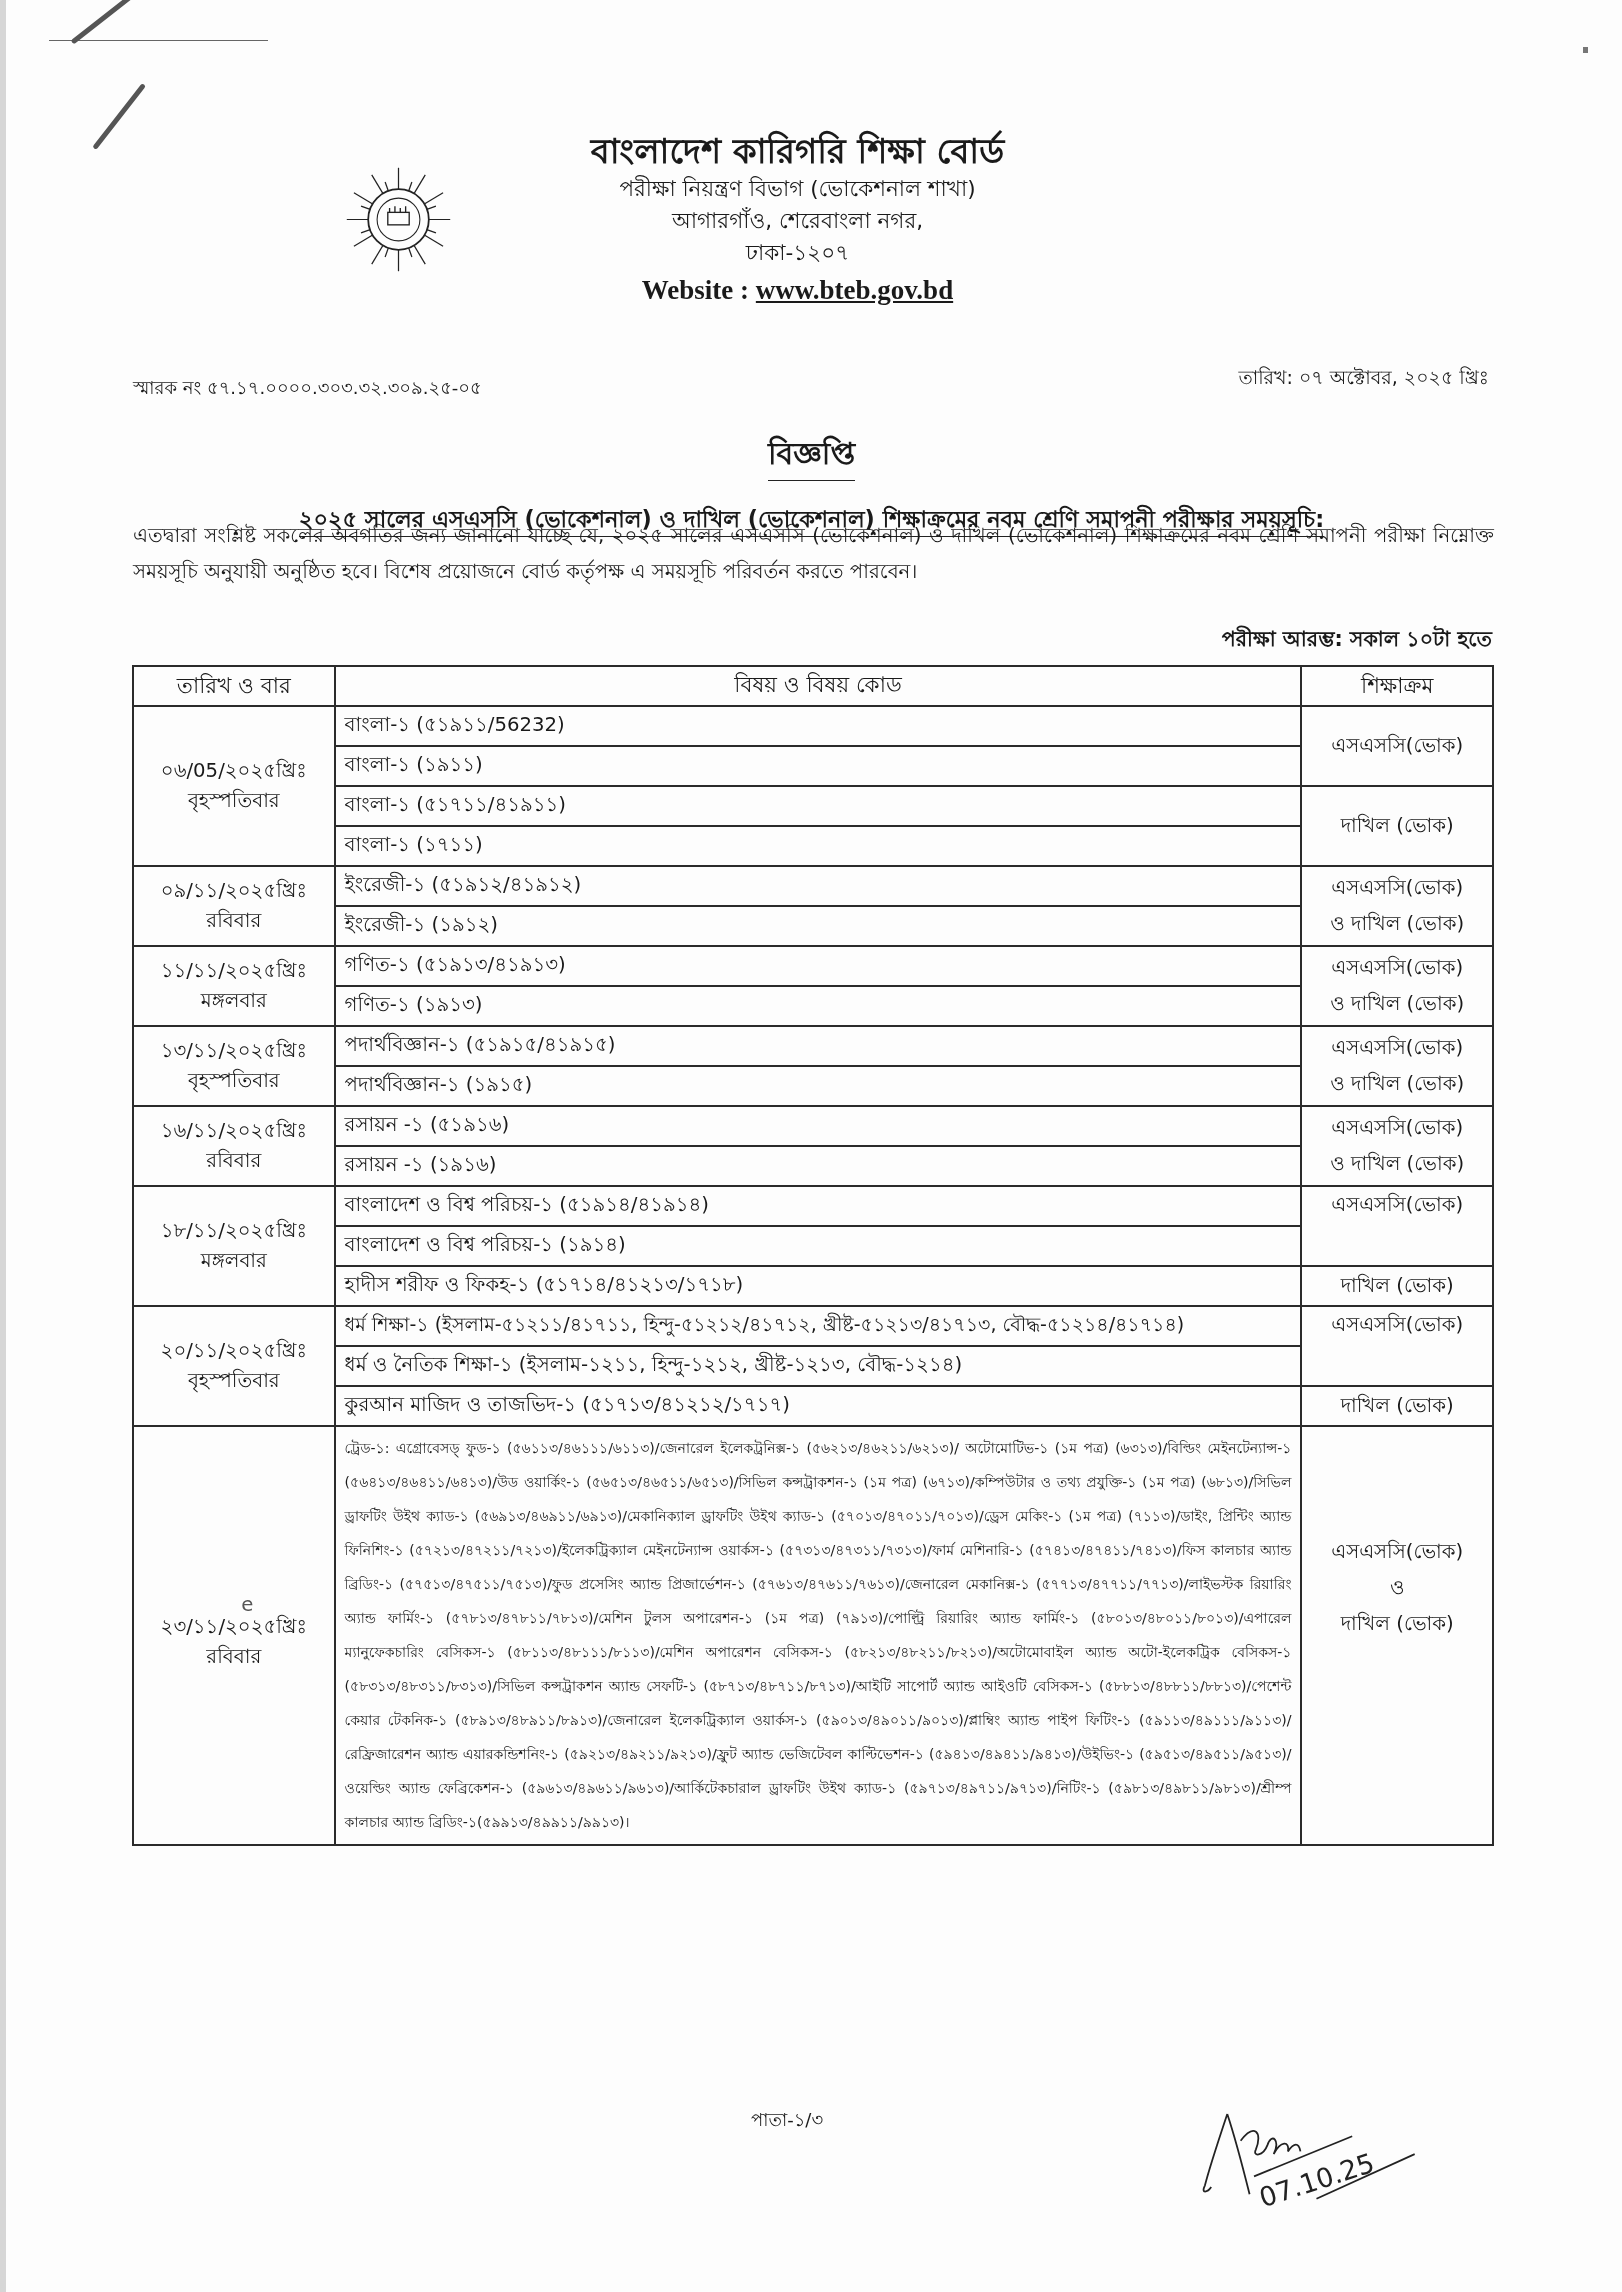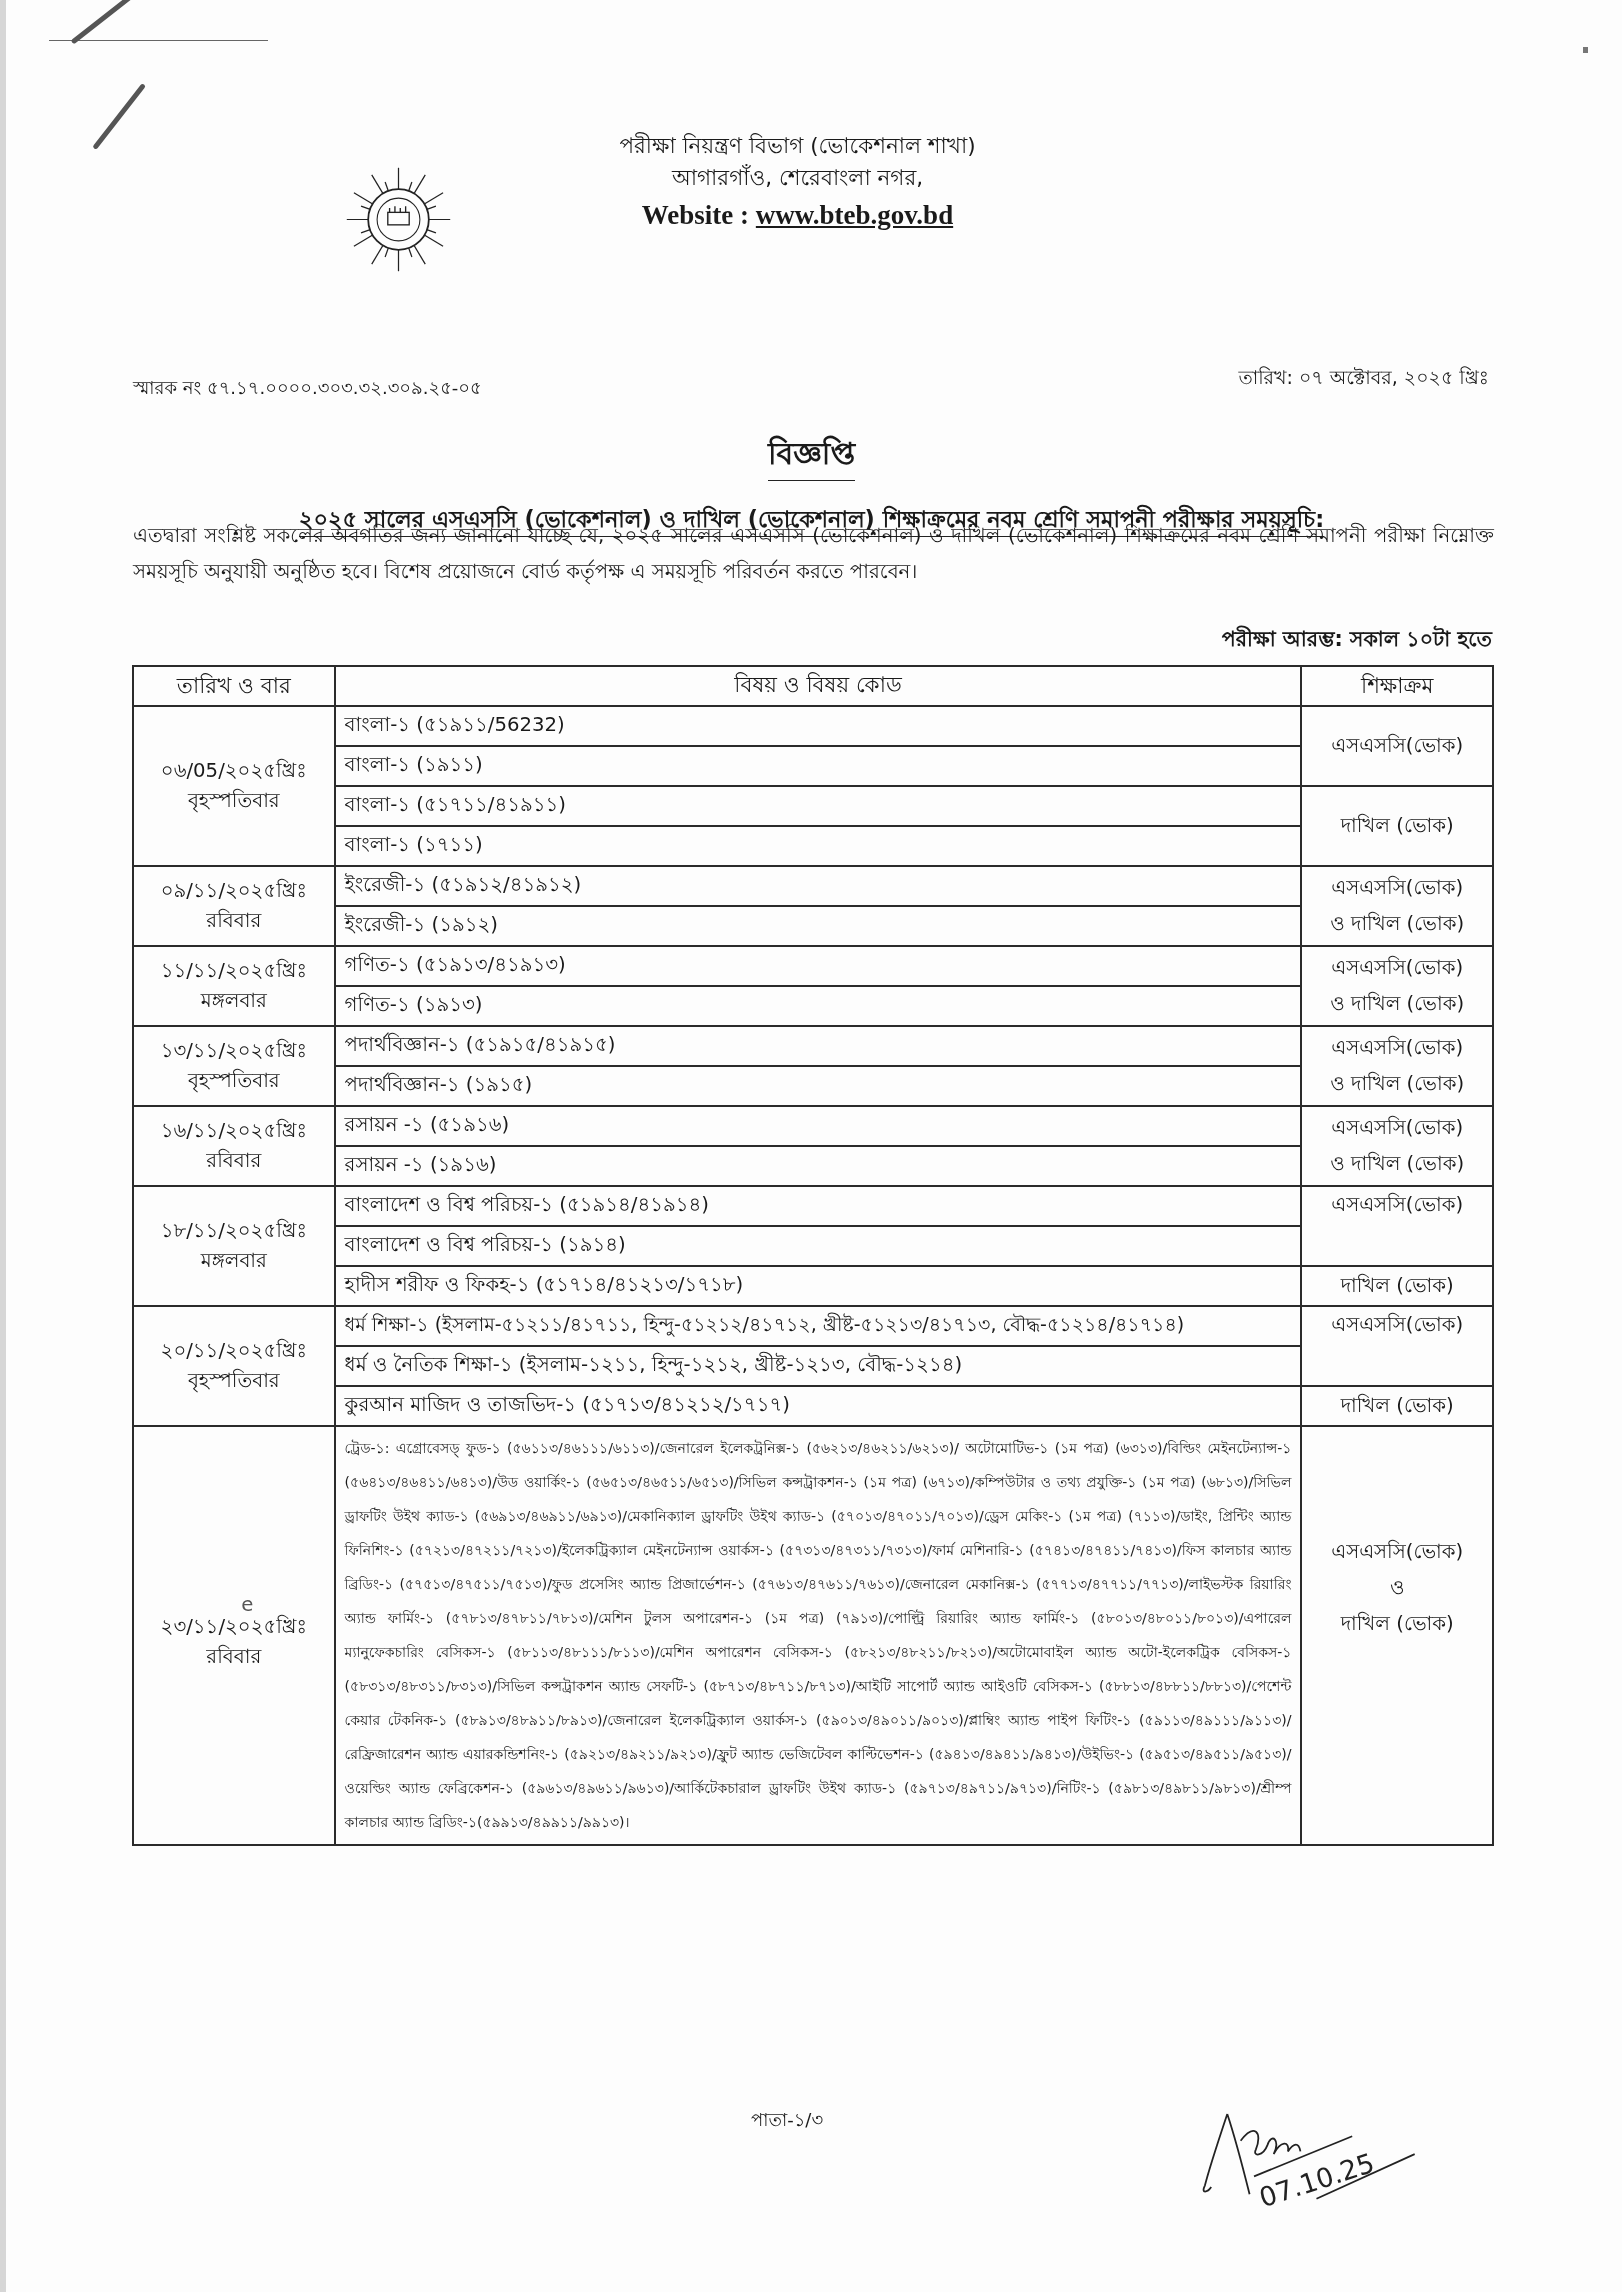--- a/index.html
+++ b/index.html
@@ -68,22 +68,24 @@
     <line x1="45" y1="18" x2="75" y2="102"></line>
     <line x1="75" y1="18" x2="45" y2="102"></line>
   </g>
   <circle cx="60" cy="60" r="34" fill="#fdfdfd" stroke="#222" stroke-width="2"></circle>
   <circle cx="60" cy="60" r="24" fill="none" stroke="#222" stroke-width="1.2"></circle>
   <rect x="48" y="52" width="24" height="14" fill="none" stroke="#222" stroke-width="1.5"></rect>
   <path d="M50 52 v-5 M56 52 v-7 M62 52 v-5 M68 52 v-7" stroke="#222" stroke-width="1.5"></path>
 </svg>
 
 <div class="abs head-block">
+  <div class="org-title">বাংলাদেশ কারিগরি শিক্ষা বোর্ড</div>
   <div class="org-line">পরীক্ষা নিয়ন্ত্রণ বিভাগ (ভোকেশনাল শাখা)</div>
   <div class="org-line">আগারগাঁও, শেরেবাংলা নগর,</div>
+  <div class="org-line">ঢাকা-১২০৭</div>
   <div class="website">
     <span>Website : </span><span class="url">www.bteb.gov.bd</span>
   </div>
 </div>
 
 <div class="abs memo">স্মারক নং ৫৭.১৭.০০০০.৩০৩.৩২.৩০৯.২৫-০৫</div>
 <div class="abs date">তারিখ: ০৭ অক্টোবর, ২০২৫ খ্রিঃ</div>
 
 <div class="abs notice-title"><span>বিজ্ঞপ্তি</span></div>
 <div class="abs subject"><span>২০২৫ সালের এসএসসি (ভোকেশনাল) ও দাখিল (ভোকেশনাল) শিক্ষাক্রমের নবম শ্রেণি সমাপনী পরীক্ষার সময়সূচি:</span></div>

